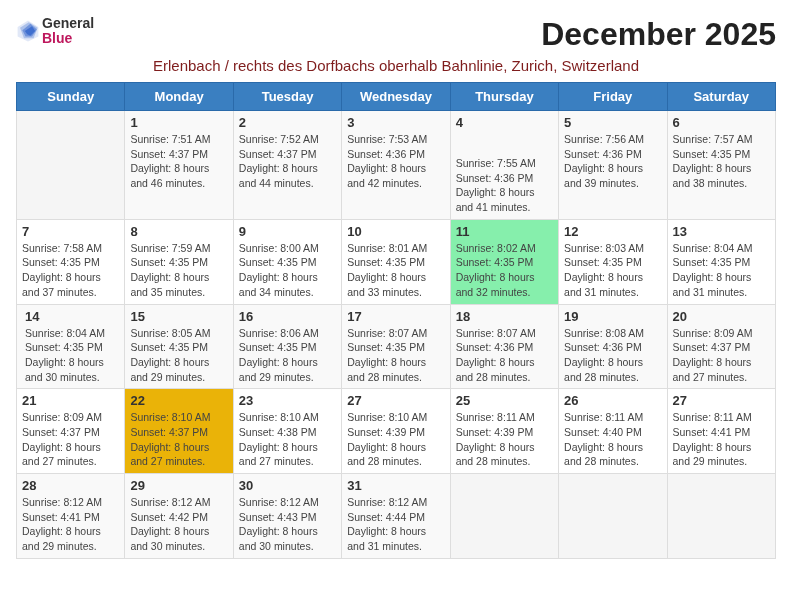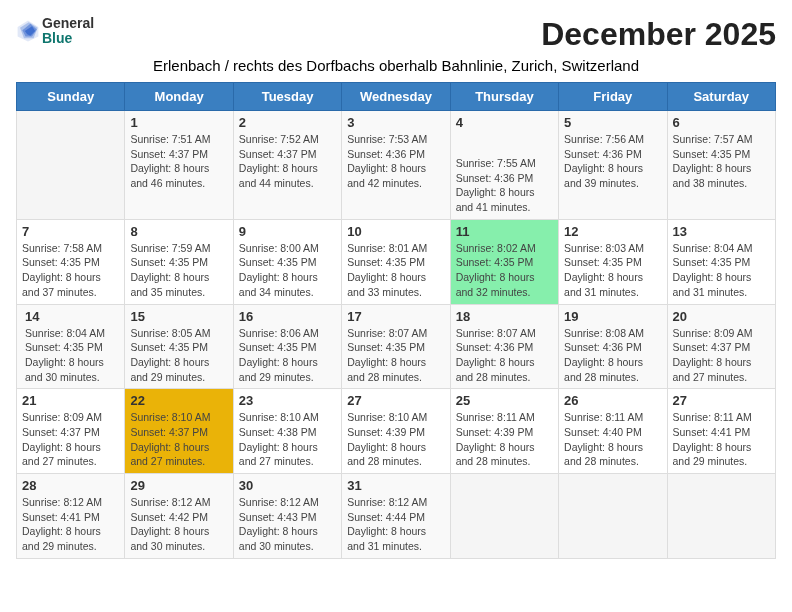--- a/index.html
+++ b/index.html
@@ -16,36 +16,36 @@
       justify-content: space-between;
       margin-bottom: 4px;
     }
     .logo-text {
       font-size: 14px;
       font-weight: bold;
       color: #333;
       line-height: 1.1;
     }
     .logo-text .general { color: #333; }
-    .logo-text .blue { color: #0f766e; }
+    .logo-text .blue { color: #be185d; }
     .logo-icon {
       width: 24px;
       height: 24px;
       margin-right: 2px;
     }
     .month-title {
       font-size: 32px;
       font-weight: bold;
       color: #222;
       text-align: right;
     }
     .location-title {
       text-align: center;
       font-size: 15px;
-      color: #000000;
+      color: #7f1d1d;
       margin-bottom: 8px;
       font-weight: normal;
     }
     .calendar-table {
       width: 100%;
       border-collapse: collapse;
       border: 1px solid #ccc;
     }
     .calendar-table th {
       background-color: #3a7fc1;

